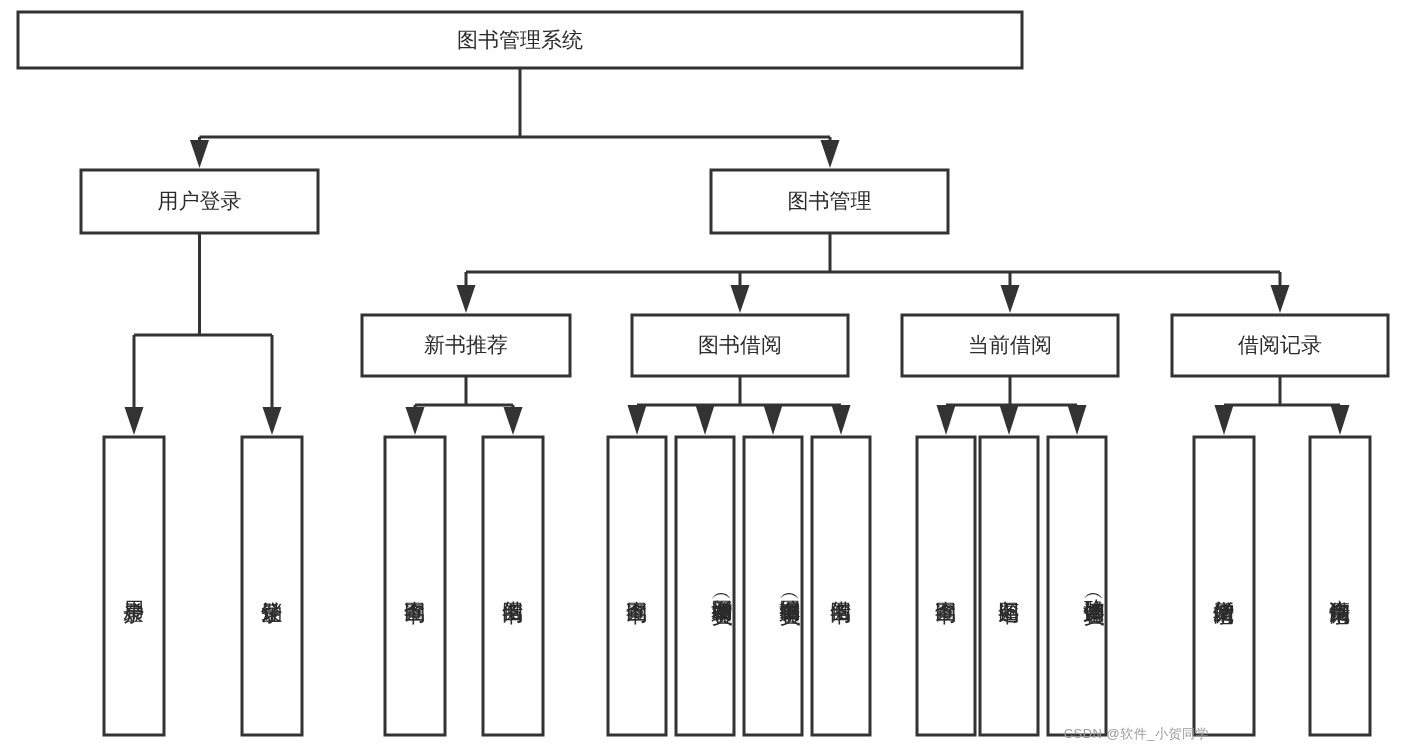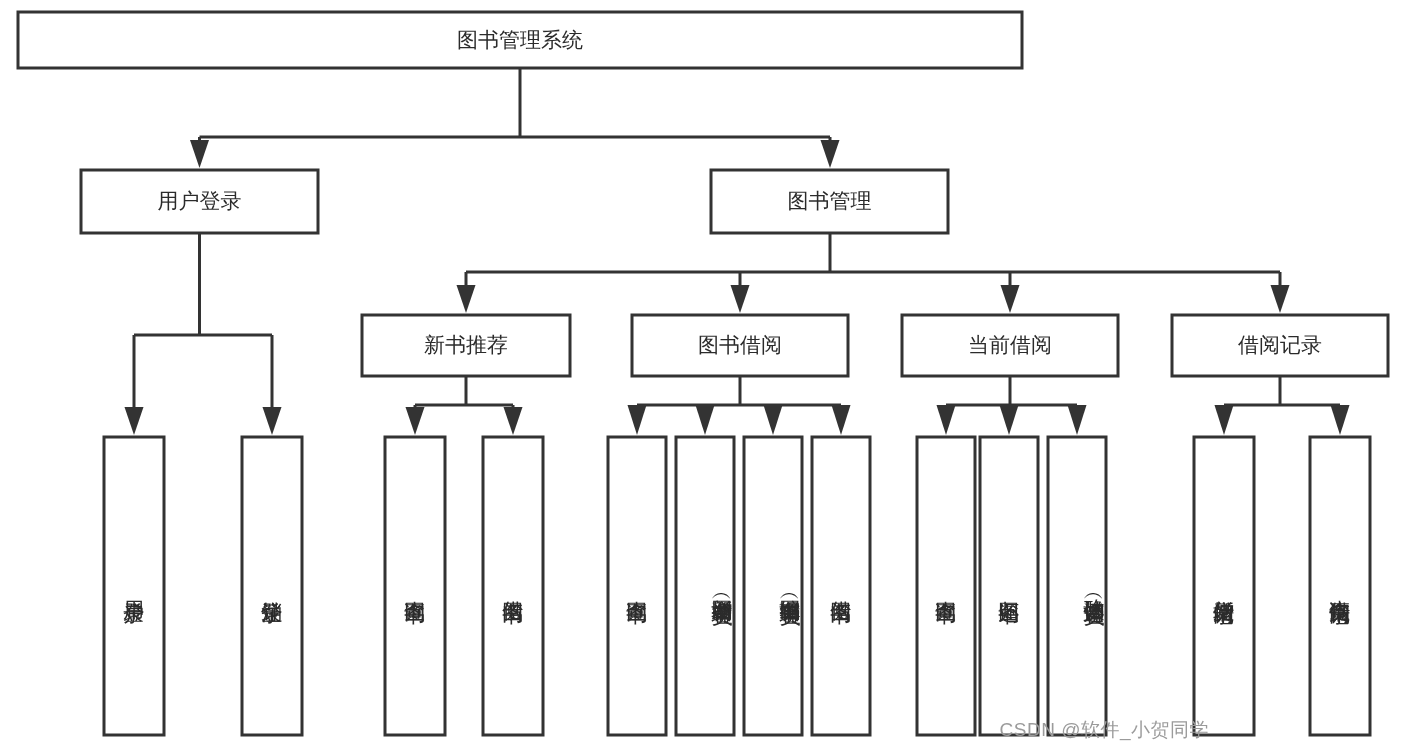--- a/index.html
+++ b/index.html
@@ -44,21 +44,21 @@
     align-items:center;
     justify-content:center;
     white-space:nowrap;
     pointer-events:none;
   }
   #watermark{
     position:absolute;
     right:8px;
     bottom:4px;
     font-family:"Liberation Sans","DejaVu Sans",sans-serif;
-    font-size:19px;
+    font-size:13px;
     color:#9b9b9b;
     letter-spacing:0.5px;
     white-space:nowrap;
   }
 </style>
 </head>
 <body>
 
 <div id="diagram-root">
 

